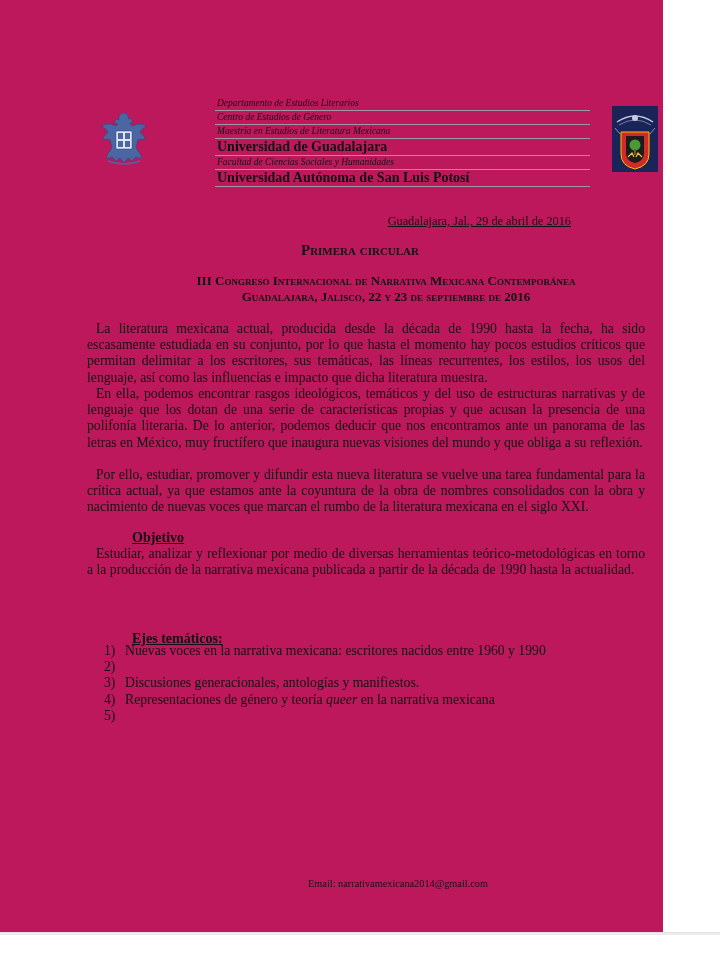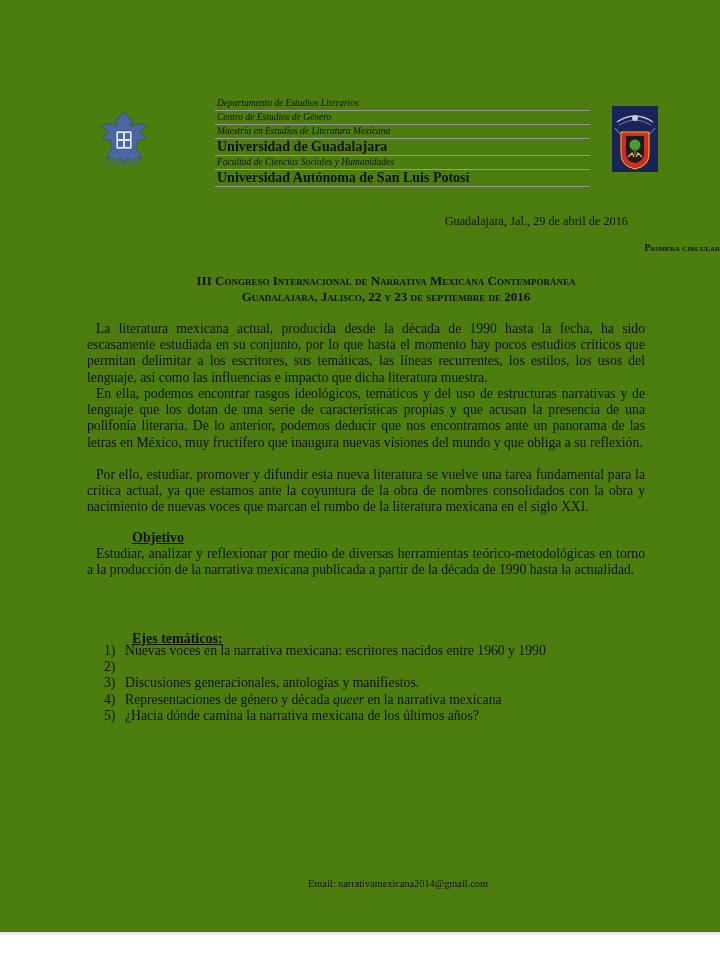--- a/index.html
+++ b/index.html
@@ -1,33 +1,33 @@
 <!DOCTYPE html>
 <html><head>
   <meta charset="utf-8">
   <style>
     * { box-sizing: border-box; margin: 0; padding: 0; }
     html, body { width: 720px; height: 960px; background: #ffffff; overflow: hidden; }
     body { position: relative; font-family: "Liberation Serif", "DejaVu Serif", serif; color: #111; }
 
-    .page { position: absolute; left: 0; top: 0; width: 720px; height: 934px; background: #4d7c0f; }
+    .page { position: absolute; left: 0; top: 0; width: 663px; height: 934px; background: #be185d; }
     .page-bottom-edge { position: absolute; left: 0; top: 932px; width: 720px; height: 3px; background: #ececec; border-top: 1px solid #e2e2e2; }
 
     
     .logo-left { position: absolute; left: 100px; top: 111px; width: 48px; height: 56px; }
     .logo-right { position: absolute; left: 612px; top: 106px; width: 46px; height: 66px; }
 
     .header-lines { position: absolute; left: 215px; top: 97px; width: 375px; }
     .hl { font-size: 9.5px; line-height: 13.6px; height: 14px; border-bottom: 1px solid #9a9a9a; padding-left: 2px; white-space: nowrap; }
     .hl.italic { font-style: italic; }
     .hl.bold { font-weight: bold; font-size: 14px; line-height: 16px; height: 17px; }
 
     
-    .date { position: absolute; right: 92px; top: 214px; font-size: 12.3px; }
-    .circular { position: absolute; left: 0; width: 720px; top: 242px; text-align: right; font-weight: bold; font-size: 10px; font-variant: small-caps; }
+    .date { position: absolute; right: 92px; top: 214px; font-size: 12.3px; text-decoration: underline; }
+    .circular { position: absolute; left: 0; width: 720px; top: 242px; text-align: center; font-weight: bold; font-size: 15px; font-variant: small-caps; }
     .congreso { position: absolute; left: 0; width: 772px; top: 273px; text-align: center; font-weight: bold; font-size: 13px; font-variant: small-caps; line-height: 16px; }
 
     .body-text { position: absolute; left: 87px; width: 558px; font-size: 13.7px; line-height: 16.2px; text-align: justify; }
     .para { text-indent: 9px; }
     .p1 { top: 321px; }
     .p2 { top: 386px; }
     .p3 { top: 467px; }
 
     .section-title { position: absolute; left: 84px; font-weight: bold; font-size: 14px; text-decoration: underline; margin-left: 48px; }
     .obj-title { top: 530px; }
@@ -108,24 +108,23 @@
     </li>
     <li>
       <span class="num">2)</span>
     </li>
     <li>
       <span class="num">3)</span>
       <span>Discusiones generacionales, antologías y manifiestos.</span>
     </li>
     <li>
       <span class="num">4)</span>
-      <span><span>Representaciones de género y década </span><em>queer</em><span> en la narrativa mexicana</span></span>
+      <span><span>Representaciones de género y teoría </span><em>queer</em><span> en la narrativa mexicana</span></span>
     </li>
     <li>
       <span class="num">5)</span>
-      <span>¿Hacia dónde camina la narrativa mexicana de los últimos años?</span>
     </li>
   </ul>
 
   <div class="email">Email: narrativamexicana2014@gmail.com</div>
 </div>
 
 <div class="page-bottom-edge"></div>
 
 </body></html>

